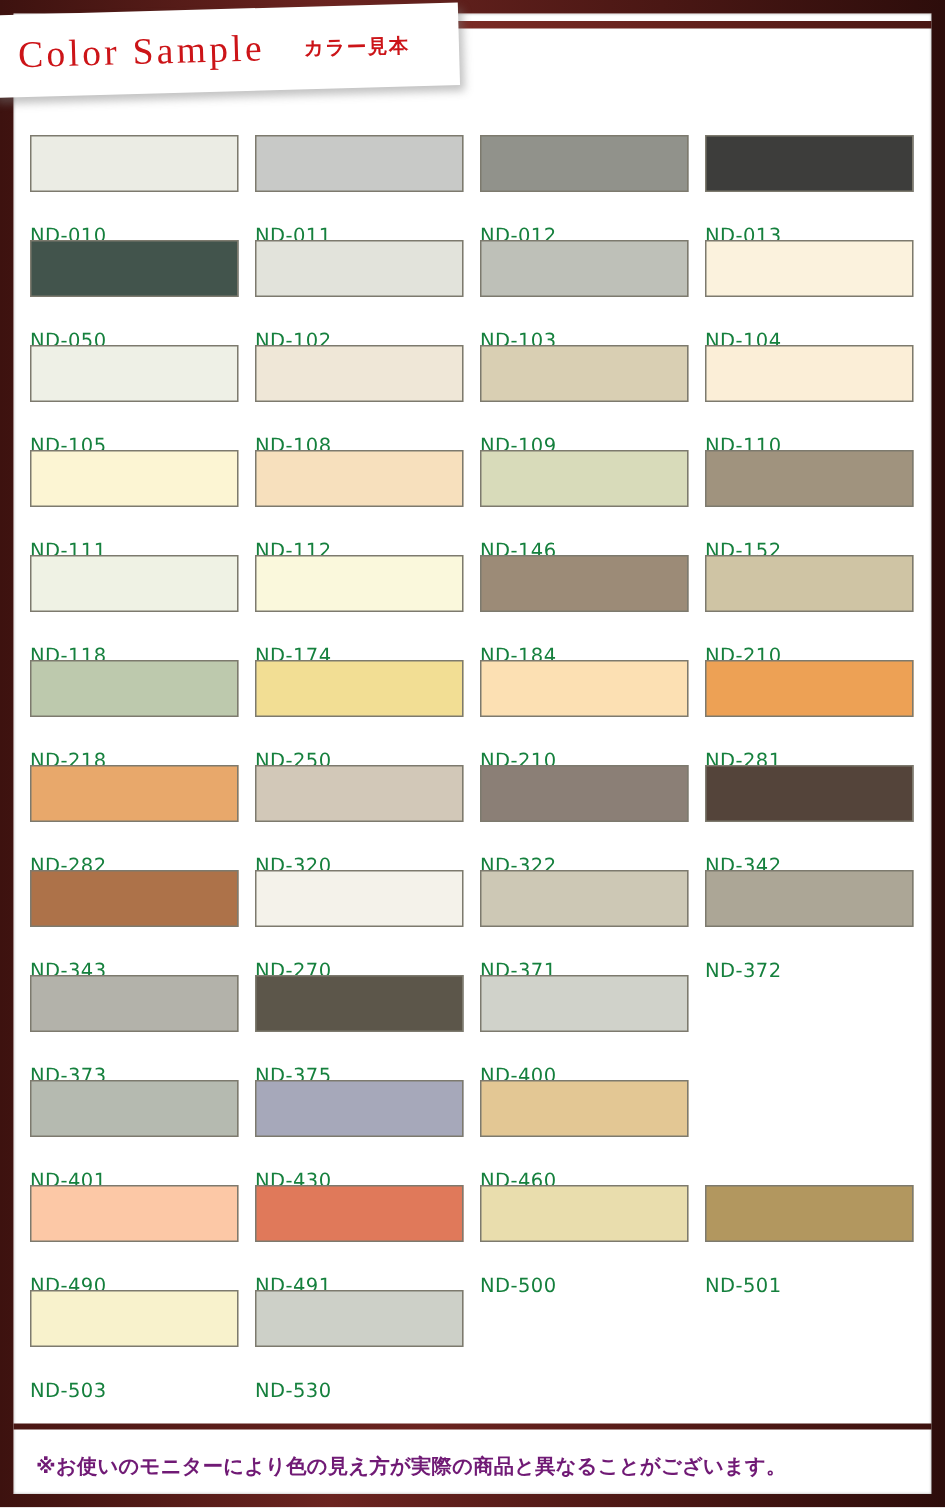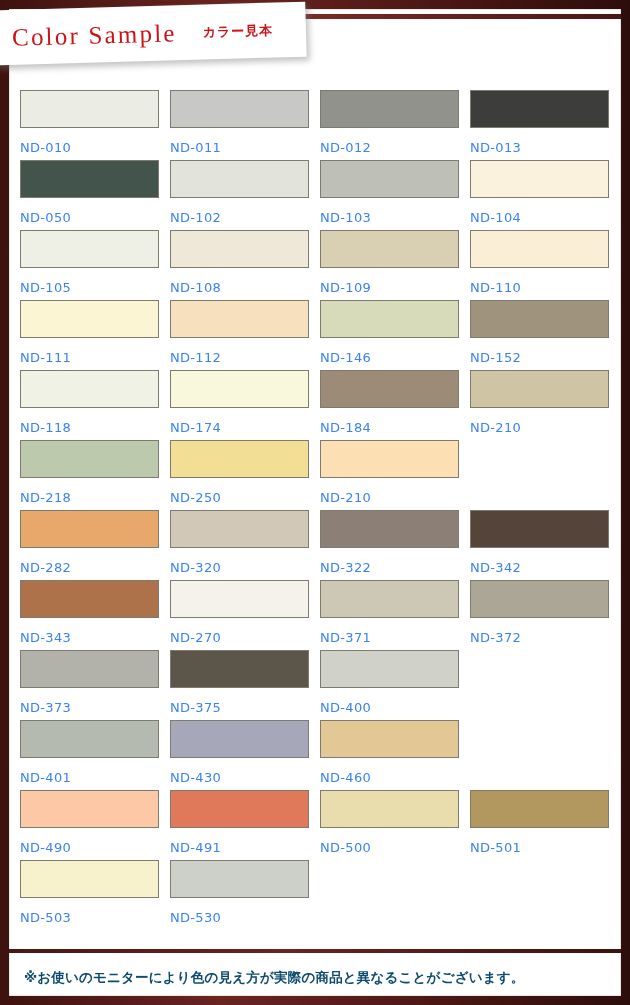--- a/index.html
+++ b/index.html
@@ -91,42 +91,42 @@
     box-sizing: border-box;
   }
   .cell.empty { visibility: hidden; }
   .chip {
     width: 139px;
     height: 38px;
     border: 1px solid #7d7a6e;
     box-sizing: border-box;
   }
   .chip-label {
-    margin-top: 12px;
+    margin-top: 22px;
     font-size: 13px;
-    color: #3b82f6;
+    color: #15803d;
     letter-spacing: 0.3px;
     font-family: "DejaVu Sans", sans-serif;
   }
   
   .footer-rule {
     position: absolute;
     left: 9px;
     bottom: 52px;
     width: 612px;
     height: 4px;
     background: linear-gradient(90deg, #4a1714 0%, #6b2420 45%, #3d120f 100%);
   }
   .footer-note {
     position: absolute;
     left: 24px;
     bottom: 18px;
     font-size: 13.5px;
     font-weight: bold;
-    color: #0c4a6e;
+    color: #701a75;
     font-family: "DejaVu Sans", sans-serif;
     letter-spacing: 0.2px;
     white-space: nowrap;
   }
 </style>
 </head>
 <body>
 
 <div id="page">
 
@@ -240,20 +240,24 @@
           <div class="chip-label">ND-218</div>
         </div>
         <div class="cell">
           <div class="chip" title="ND-250" style="background: rgb(242, 222, 148);"></div>
           <div class="chip-label">ND-250</div>
         </div>
         <div class="cell">
           <div class="chip" title="ND-280" style="background: rgb(252, 224, 179);"></div>
           <div class="chip-label">ND-210</div>
         </div>
+        <div class="cell">
+          <div class="chip" title="ND-281" style="background: rgb(237, 161, 85);"></div>
+          <div class="chip-label">ND-281</div>
+        </div>
       </div>
       <div class="row">
         <div class="cell">
           <div class="chip" title="ND-282" style="background: rgb(232, 168, 107);"></div>
           <div class="chip-label">ND-282</div>
         </div>
         <div class="cell">
           <div class="chip" title="ND-320" style="background: rgb(210, 200, 184);"></div>
           <div class="chip-label">ND-320</div>
         </div>

